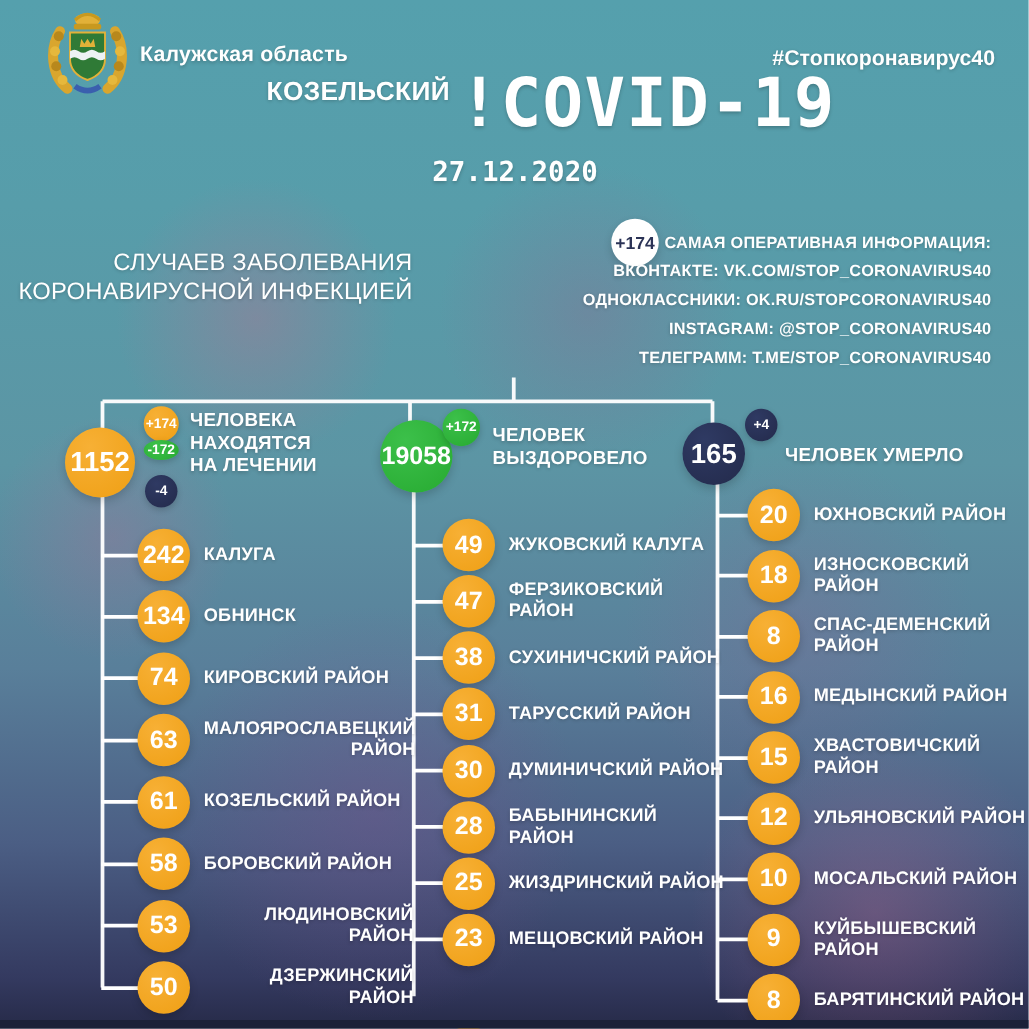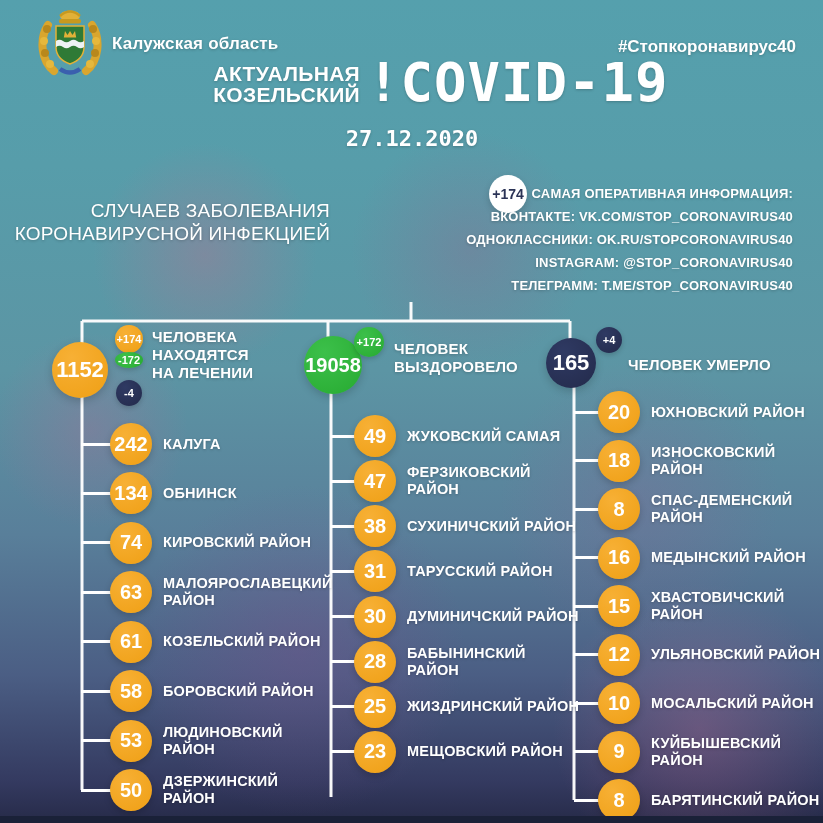--- a/index.html
+++ b/index.html
@@ -53,21 +53,21 @@
 
   
   .col{position:absolute;width:250px;z-index:2;}
   .d-item{position:absolute;left:0;height:44px;width:250px;display:flex;align-items:center;}
   .d-item::before{content:"";position:absolute;left:0;top:50%;margin-top:-1.5px;width:31px;height:3px;background:#fff;}
   .d-circ{position:absolute;width:42px;height:42px;border-radius:50%;
     display:flex;align-items:center;justify-content:center;
     font-size:20px;font-weight:bold;color:#fff;box-shadow:0 3px 7px rgba(0,0,0,.18);}
   .d-name{font-size:14.5px;font-weight:bold;line-height:17px;letter-spacing:.2px;white-space:pre-line;
     text-shadow:0 1px 3px rgba(0,0,0,.22);}
-  .c1 .d-circ{left:29px;} .c1 .d-name{margin-left:82px;}
+  .c1 .d-circ{left:29px;} .c1 .d-name{margin-left:82px;text-align:right;}
   .c2 .d-circ{left:23px;} .c2 .d-name{margin-left:76px;}
   .c3 .d-circ{left:24px;} .c3 .d-name{margin-left:77px;}
 
   .bottom-strip{position:absolute;left:0;bottom:0;width:100%;height:7px;background:#1a2138;z-index:3;}
 </style>
 </head>
 <body>
 
 <div class="canvas">
 
@@ -100,21 +100,20 @@
       <path d="M22 9 q10 -9 20 0" stroke="#c8991f" stroke-width="2.5" fill="none"></path>
       <rect x="21" y="12" width="22" height="4.5" rx="2" fill="#c8991f"></rect>
       <path d="M18 19 h28 v21 q0 12 -14 17 q-14 -5 -14 -17 z" fill="#2f7a36" stroke="#e2b138" stroke-width="1.5"></path>
       <path d="M27 24 l2.5 4 l2.5 -4 l2.5 4 l2.5 -4 l1.2 6.5 h-12.4 z" fill="#e2b138"></path>
       <path d="M18 34 q3.5 -2.5 7 0 t7 0 t7 0 t7 0 v6 q-3.5 2.5 -7 0 t-7 0 t-7 0 t-7 0 z" fill="#edf2f4"></path>
       <path d="M22 62 q10 7 20 0" stroke="#3a5fae" stroke-width="4.5" fill="none"></path>
     </svg>
     <div class="abs region-name shadowed">Калужская область</div>
     <div class="abs hashtag shadowed">#Стопкоронавирус40</div>
     <div class="abs title-block shadowed">
-      <div>АКТУАЛЬНАЯ</div>
       <div>КОЗЕЛЬСКИЙ</div>
     </div>
     <div class="abs covid-title shadowed">!COVID-19</div>
     <div class="abs date shadowed">27.12.2020</div>
 
     <div class="abs total-label shadowed">
       <div>СЛУЧАЕВ ЗАБОЛЕВАНИЯ</div>
       <div>КОРОНАВИРУСНОЙ ИНФЕКЦИЕЙ</div>
     </div>
     <div class="abs main-delta">
@@ -199,21 +198,21 @@
         </div>
         <div class="d-item" style="top: 768.01px;">
           <div class="d-circ orange">50</div>
           <div class="d-name">ДЗЕРЖИНСКИЙ РАЙОН</div>
         </div>
       </div>
     <div class="col c2" style="left:331px;top:0;">
 
     <div class="d-item" style="top: 414px;">
           <div class="d-circ orange">49</div>
-          <div class="d-name">ЖУКОВСКИЙ САМАЯ</div>
+          <div class="d-name">ЖУКОВСКИЙ КАЛУГА</div>
         </div>
         <div class="d-item" style="top: 459.13px;">
           <div class="d-circ orange">47</div>
           <div class="d-name">ФЕРЗИКОВСКИЙ РАЙОН</div>
         </div>
         <div class="d-item" style="top: 504.26px;">
           <div class="d-circ orange">38</div>
           <div class="d-name">СУХИНИЧСКИЙ РАЙОН</div>
         </div>
         <div class="d-item" style="top: 549.39px;">

